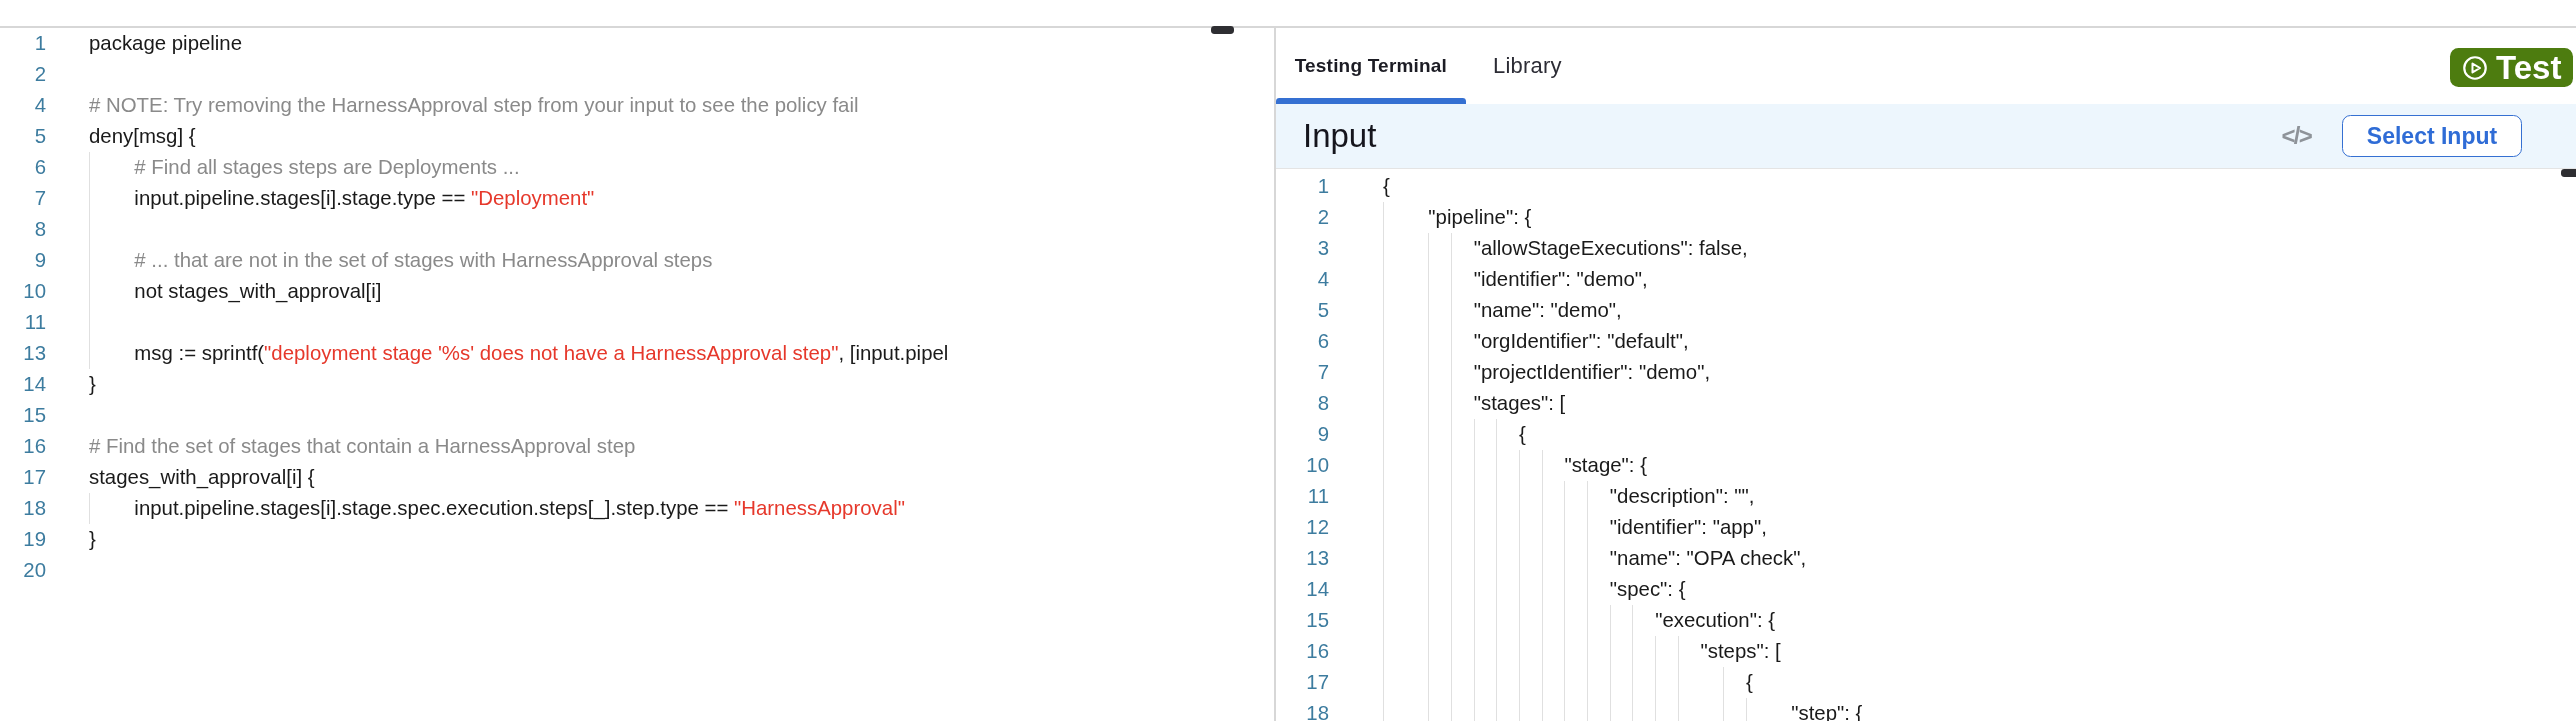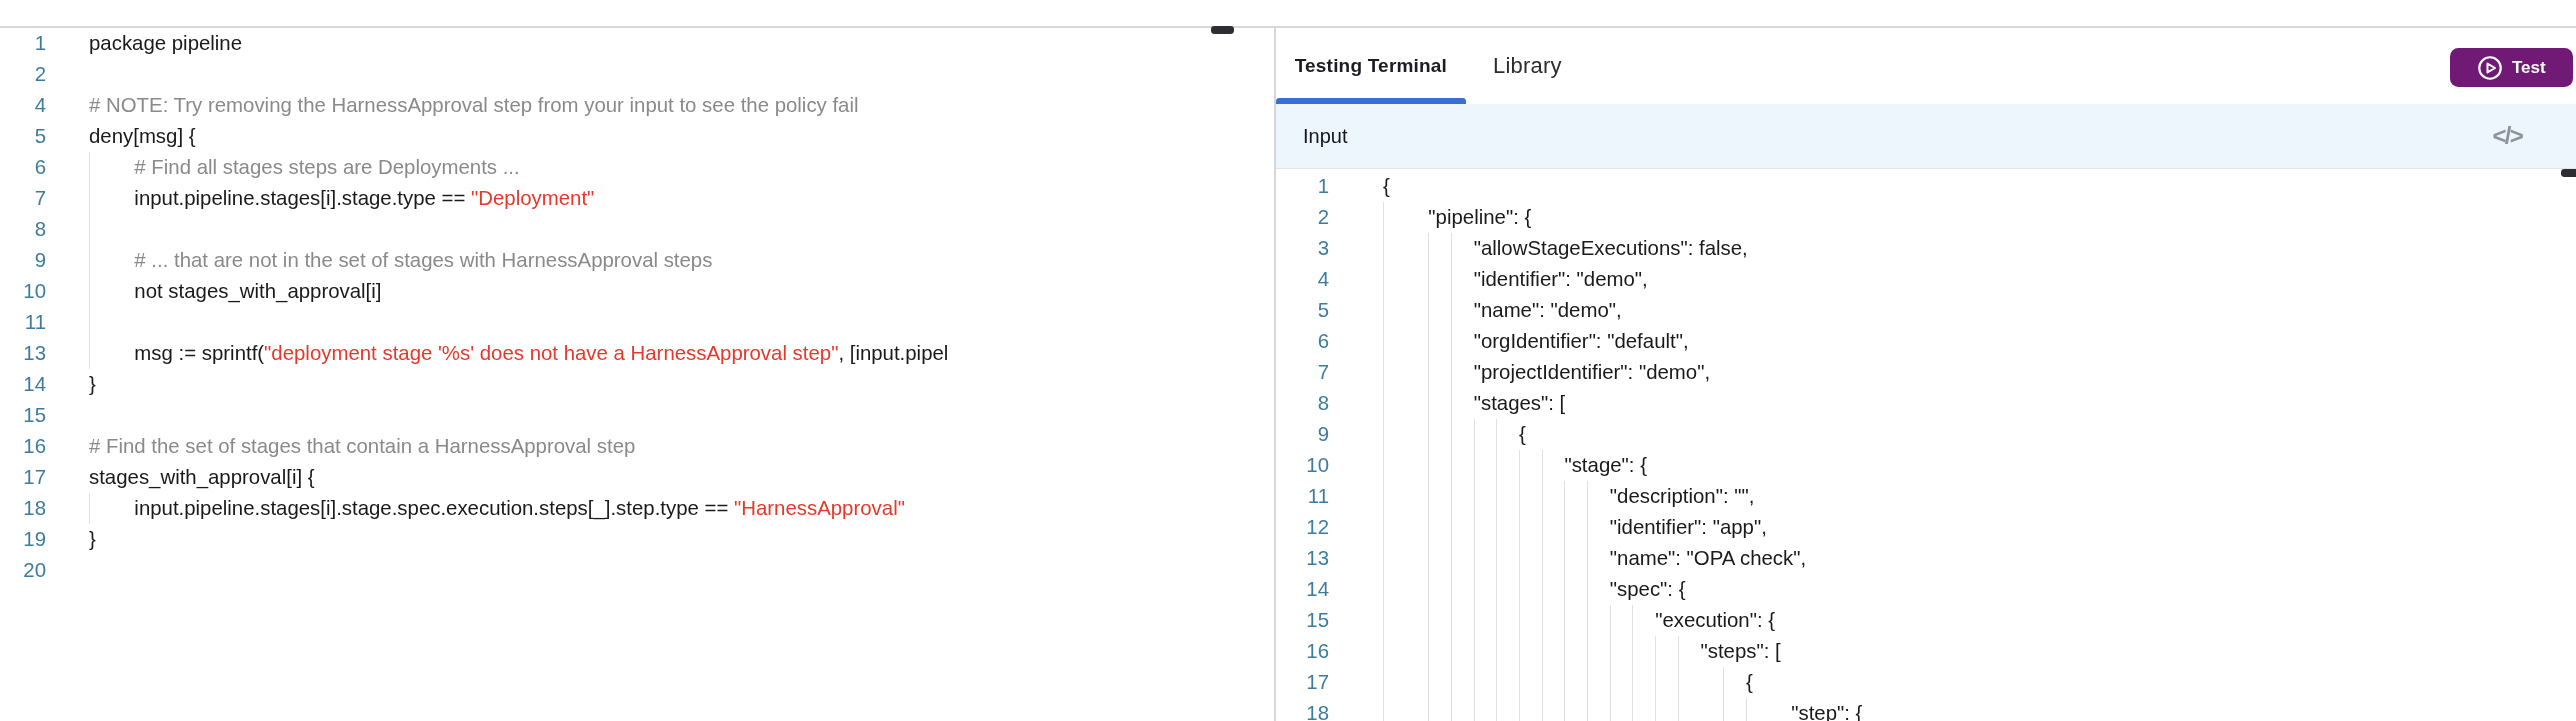--- a/index.html
+++ b/index.html
@@ -40,27 +40,27 @@
   .tabbar { position:absolute; left:1276px; top:28px; width:1300px; height:76px; background:#fff;
             display:flex; align-items:stretch; }
   .tab { position:relative; display:flex; align-items:center; padding:0 18.7px; cursor:pointer; }
   .tab .tab-label { font-size:22px; color:#2c2c35; letter-spacing:0.2px; }
   .tab.active .tab-label { font-weight:bold; font-size:19px; color:#1c1c24; }
   .tab.active::after { content:""; position:absolute; left:0; right:0; bottom:0; height:6px;
             background:#3570d2; border-radius:3.4px 3.4px 0 0; }
   .tab + .tab { margin-left:8.5px; }
 
   .test-btn { position:absolute; left:2450px; top:48px; width:123px; height:39px; border-radius:8.5px;
-            background:#701a75; border:none; display:flex; align-items:center; justify-content:center;
-            gap:8.5px; color:#fff; font-weight:bold; font-size:17px; cursor:pointer;
+            background:#4d7c0f; border:none; display:flex; align-items:center; justify-content:center;
+            gap:8.5px; color:#fff; font-weight:bold; font-size:33px; cursor:pointer;
             font-family:"Liberation Sans", sans-serif; }
 
   .input-band { position:absolute; left:1276px; top:104px; width:1300px; height:65px;
             background:#edf6fd; border-bottom:1.7px solid #e4e4e4; display:flex; align-items:center; }
-  .input-title { margin-left:27px; font-size:20px; font-weight:500; color:#15151d; }
+  .input-title { margin-left:27px; font-size:33px; font-weight:500; color:#15151d; }
   .band-right { position:absolute; right:54px; display:flex; align-items:center; gap:31px; }
   .code-icon { font-size:24px; font-weight:bold; color:#8e9399; letter-spacing:-1.7px;
             font-family:"Liberation Sans", sans-serif; cursor:pointer; }
   .select-input-btn { width:180px; height:42px; background:#ffffff; border:1.7px solid #3570d2;
             border-radius:8.5px; color:#2f6cd6; font-size:23px; font-weight:bold;
             display:flex; align-items:center; justify-content:center; cursor:pointer;
             font-family:"Liberation Sans", sans-serif; }
 </style>
 </head>
 <body>
@@ -104,20 +104,21 @@
     <circle cx="15.5" cy="15.5" r="12.8" fill="none" stroke="#ffffff" stroke-width="2.6"></circle>
     <path d="M12.5 10.2 L21.5 15.5 L12.5 20.8 Z" fill="none" stroke="#ffffff" stroke-width="2.4" stroke-linejoin="round"></path>
   </svg>
   <span>Test</span>
 </button>
 
 <div class="input-band">
   <span class="input-title">Input</span>
   <span class="band-right">
     <span class="code-icon">&lt;/&gt;</span>
+    <button class="select-input-btn">Select Input</button>
   </span>
 </div>
 
 <div class="editor" id="right-editor">
     <div class="line current"><span class="ln">1</span><span class="lc"><span class="tk-c">{</span></span></div>
     <div class="line"><span class="ln">2</span><span class="lc"><span class="ind" style="width: 4ch;"></span><span class="tk-c">"pipeline": {</span></span></div>
     <div class="line"><span class="ln">3</span><span class="lc"><span class="ind" style="width: 8ch;"></span><span class="tk-c">"allowStageExecutions": false,</span></span></div>
     <div class="line"><span class="ln">4</span><span class="lc"><span class="ind" style="width: 8ch;"></span><span class="tk-c">"identifier": "demo",</span></span></div>
     <div class="line"><span class="ln">5</span><span class="lc"><span class="ind" style="width: 8ch;"></span><span class="tk-c">"name": "demo",</span></span></div>
     <div class="line"><span class="ln">6</span><span class="lc"><span class="ind" style="width: 8ch;"></span><span class="tk-c">"orgIdentifier": "default",</span></span></div>

